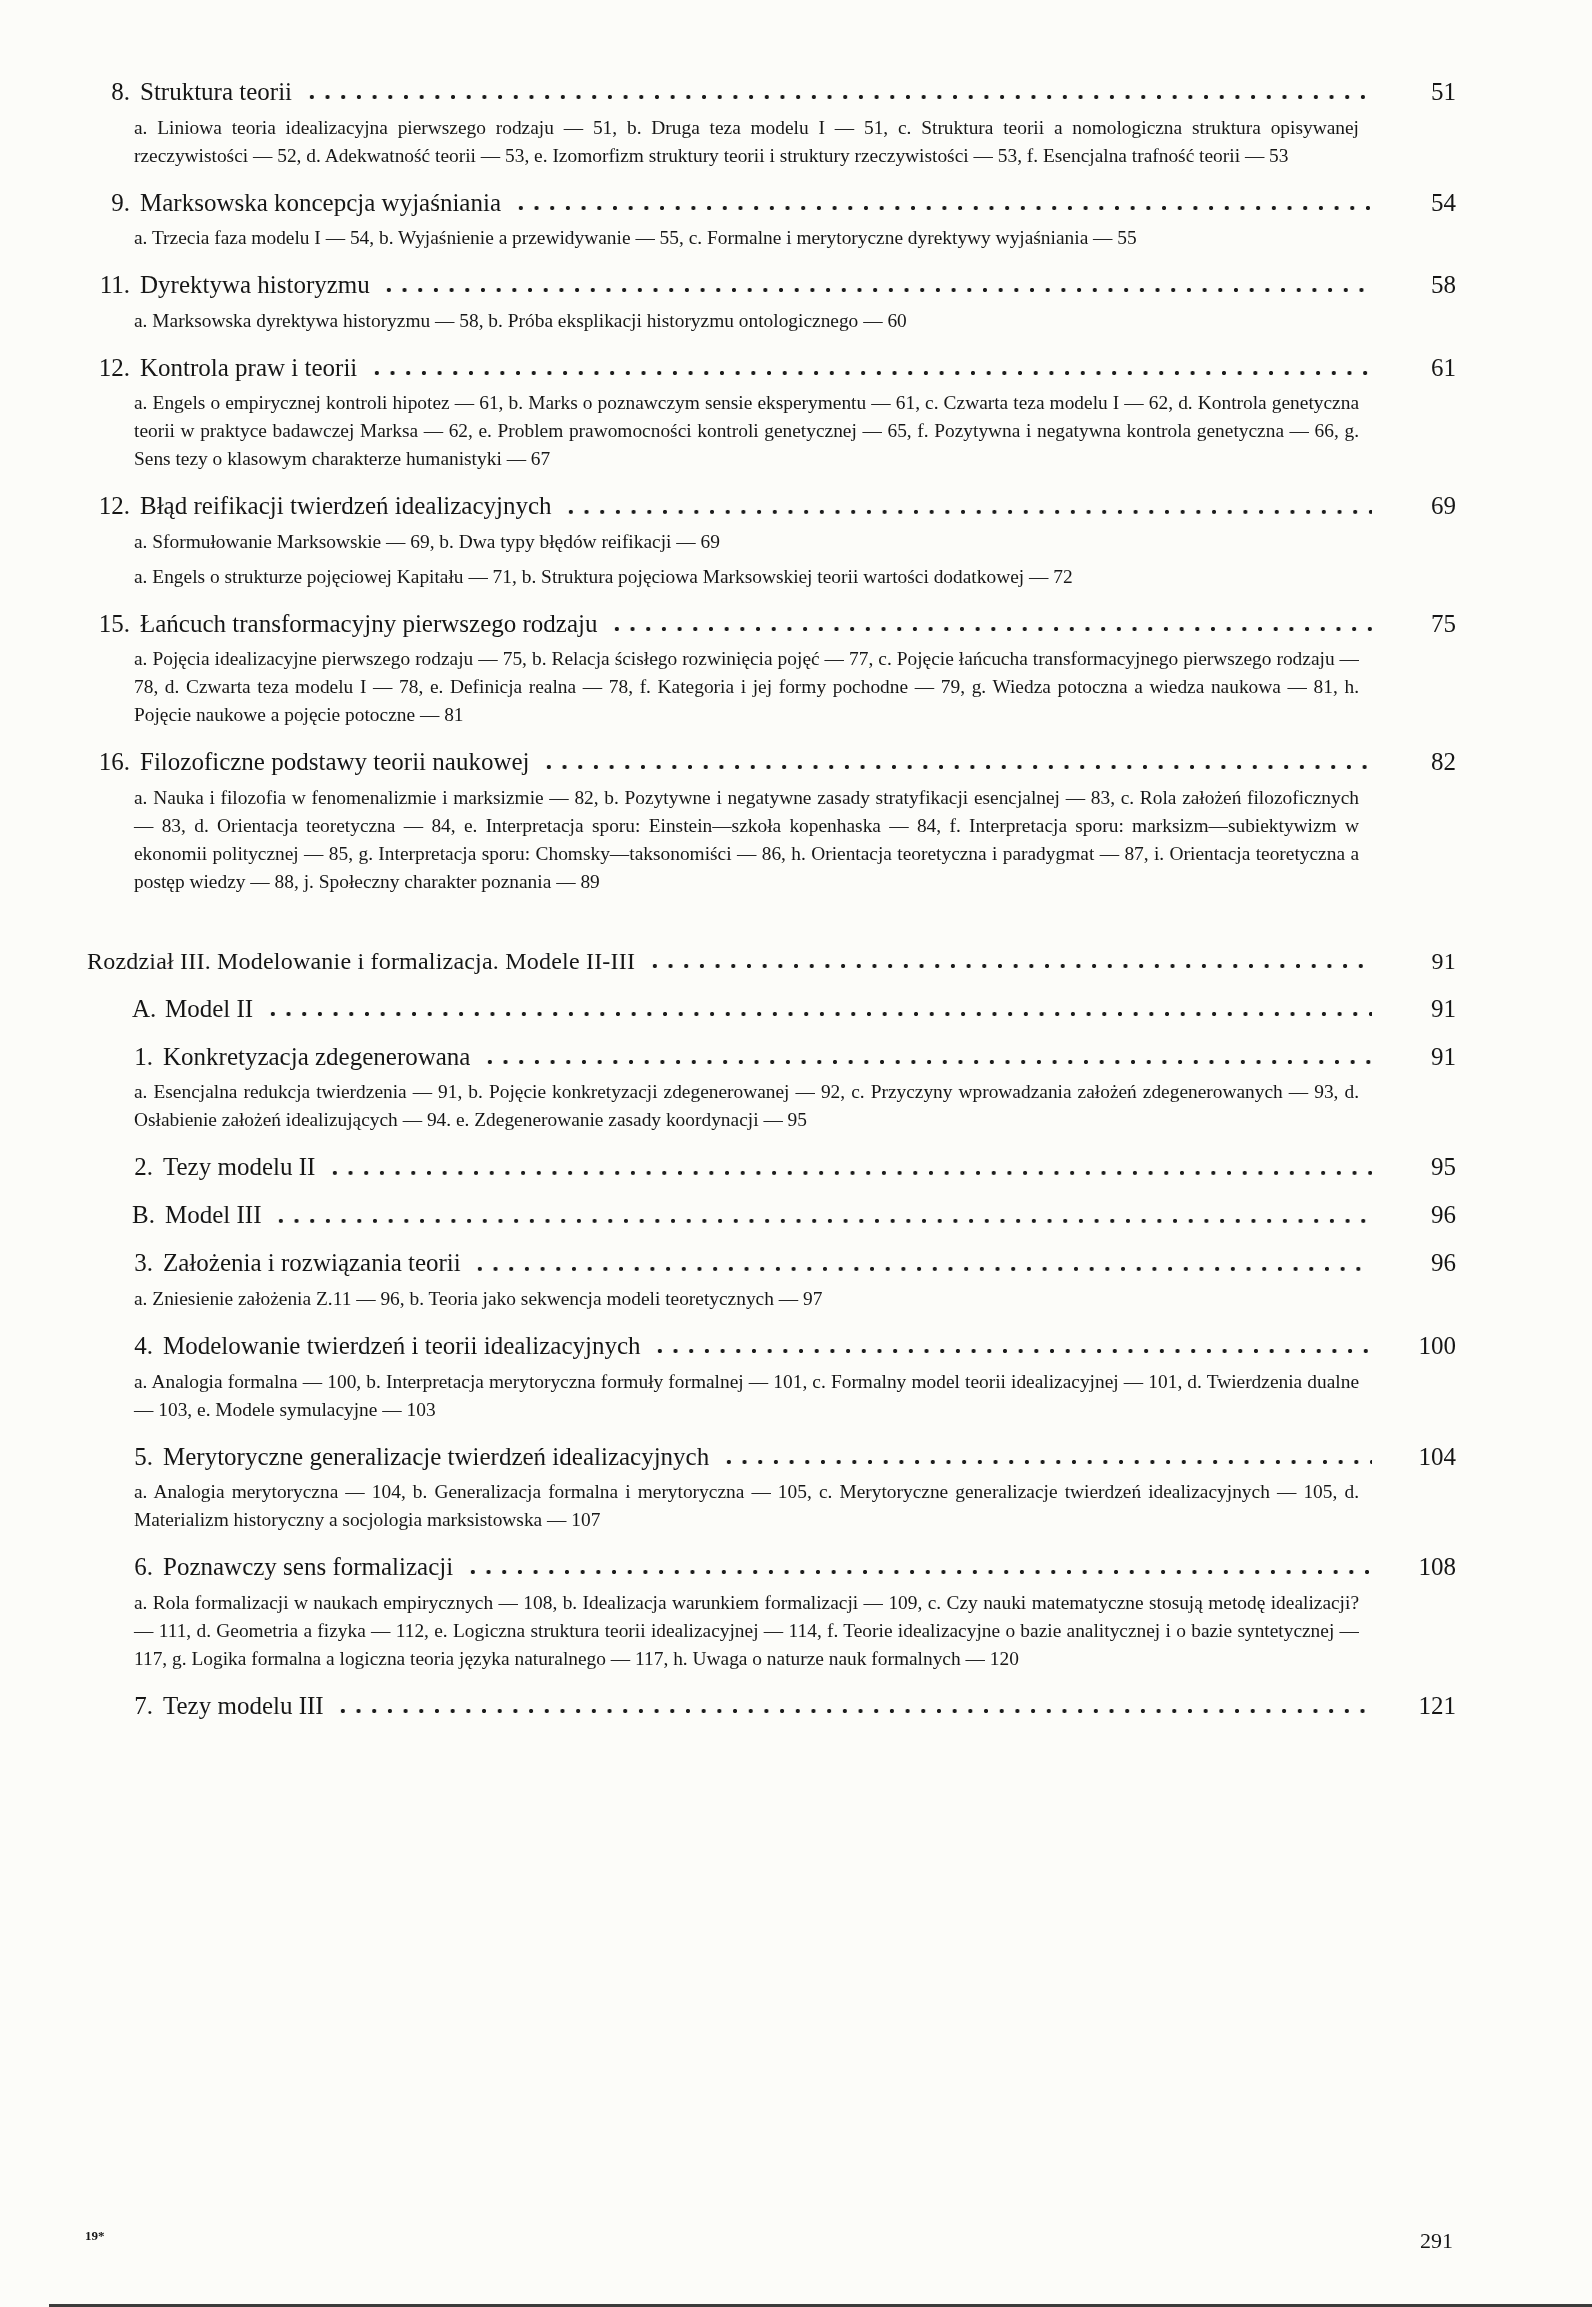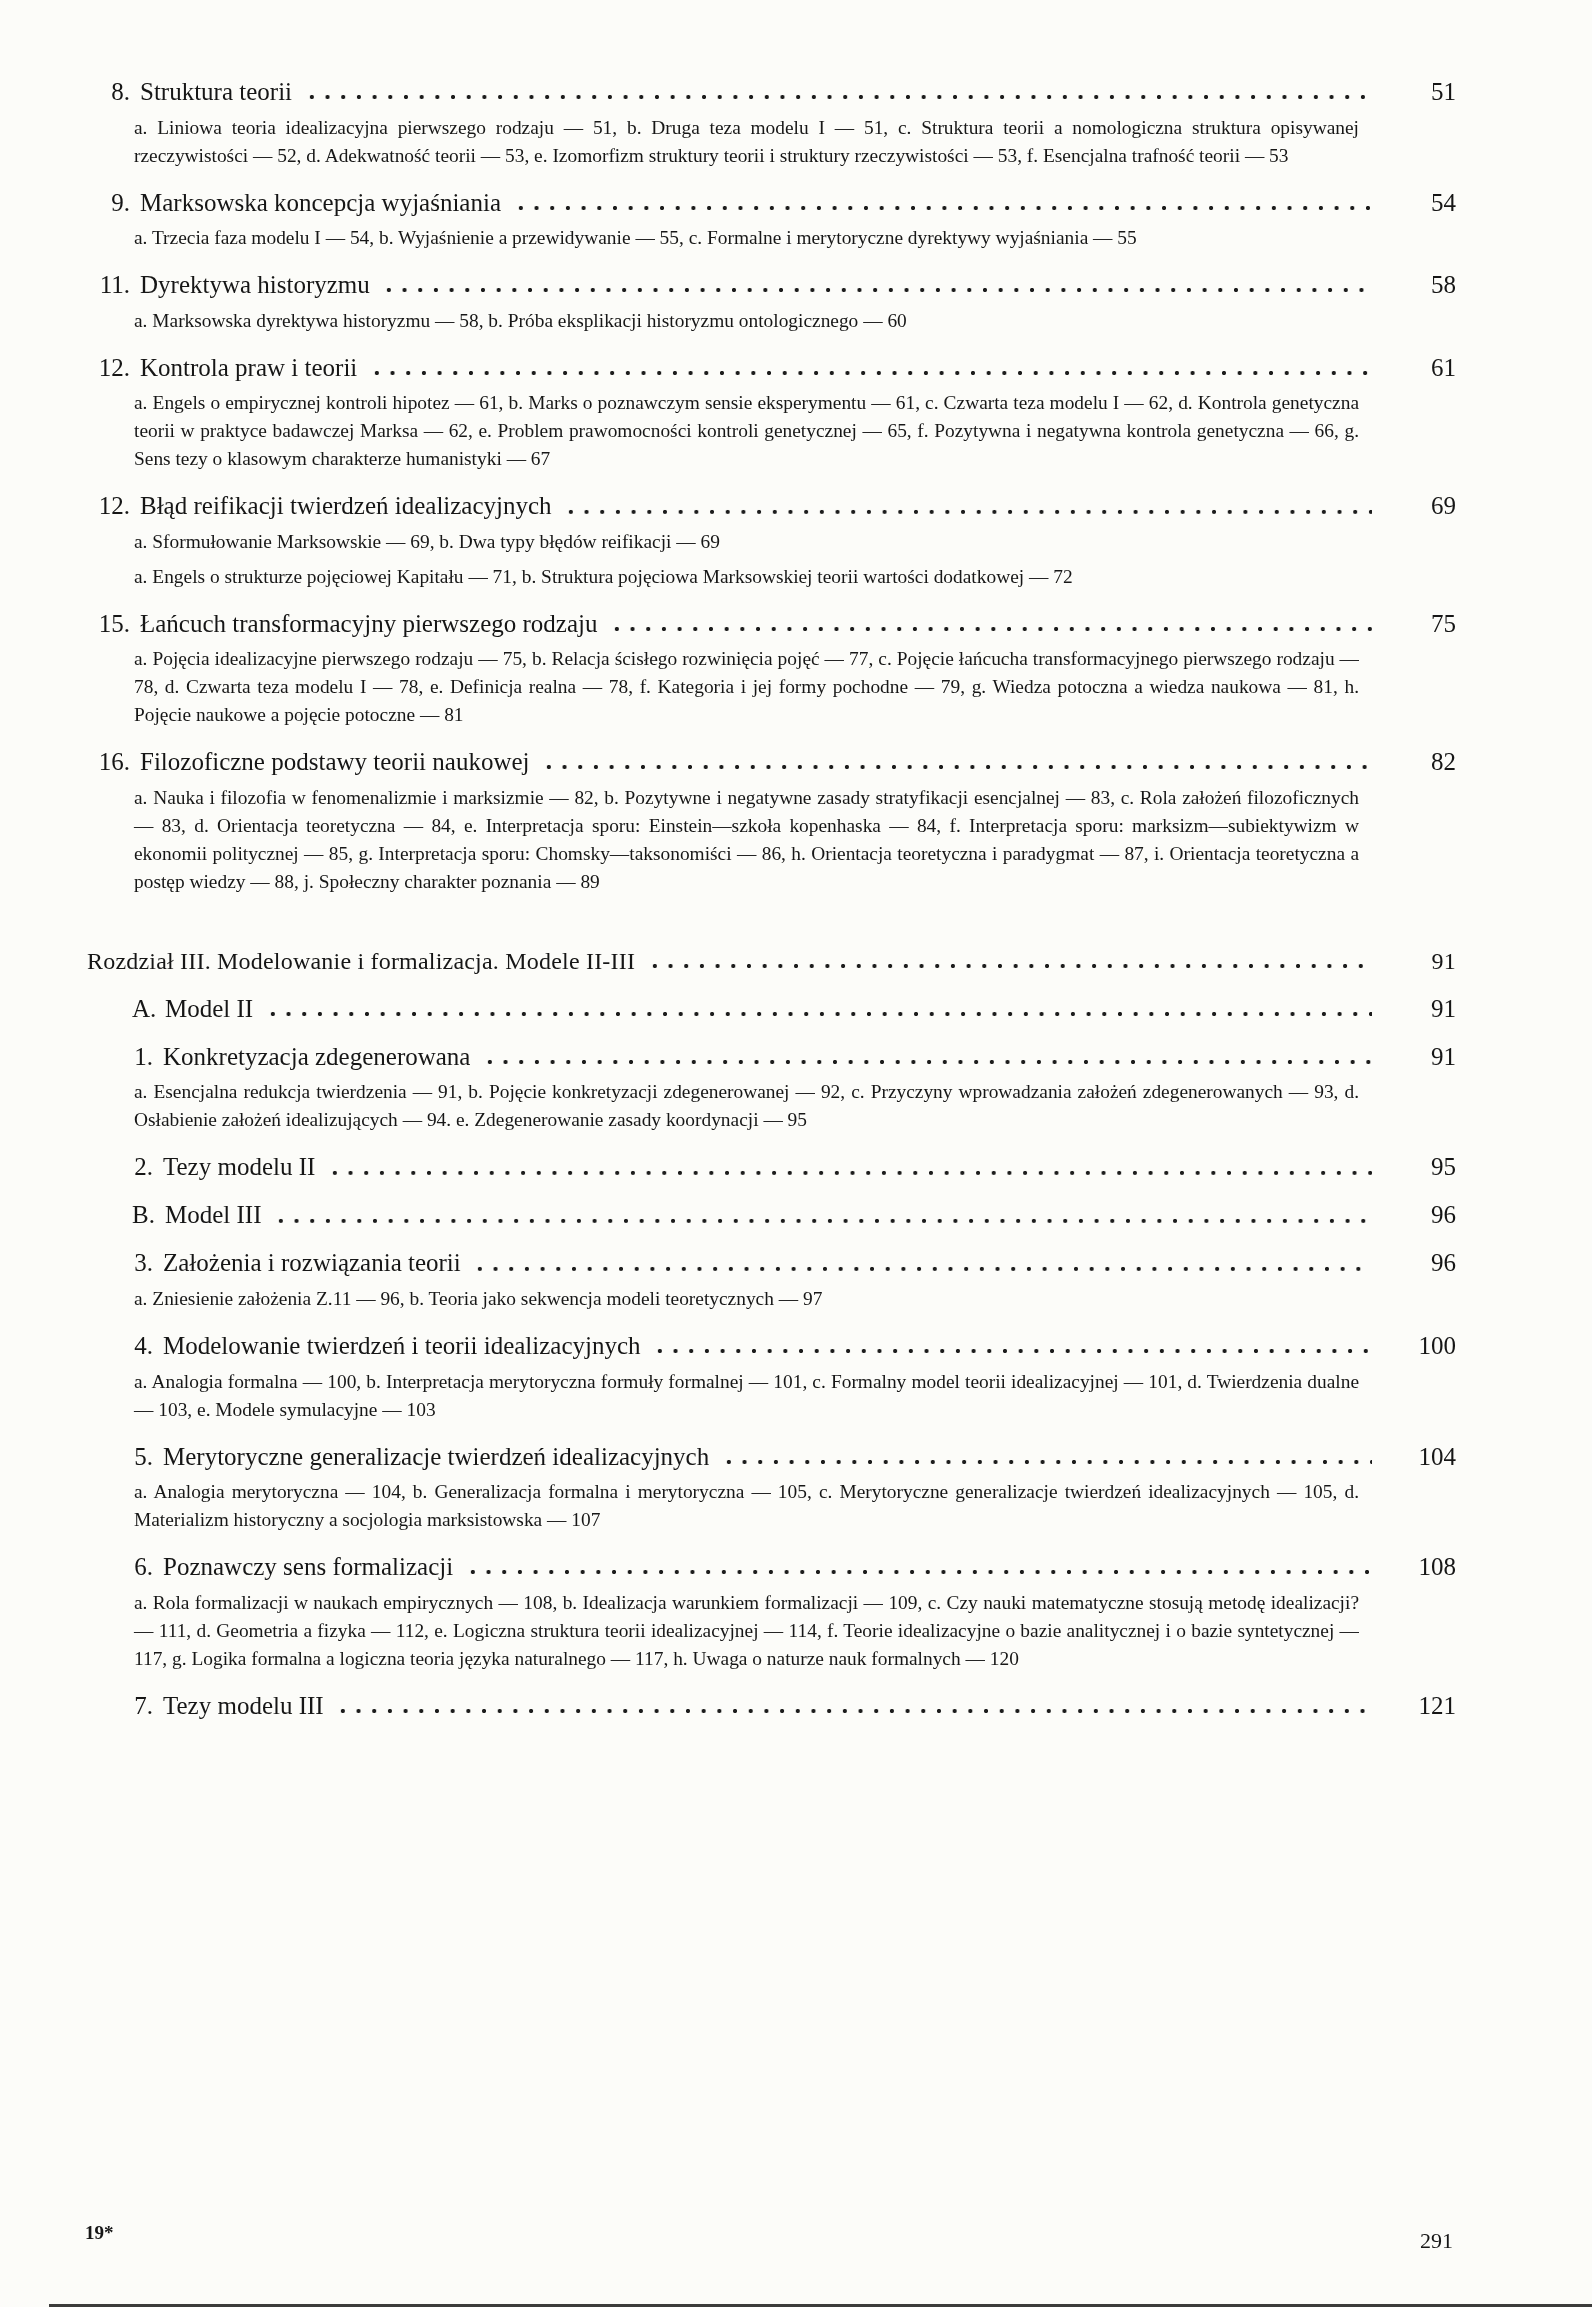--- a/index.html
+++ b/index.html
@@ -70,21 +70,21 @@
     font-size: 19.4px;
     line-height: 28px;
     text-align: justify;
     color: #171717;
   }
 
   .footer-left {
     position: absolute;
     left: 85px;
     bottom: 63px;
-    font-size: 19px;
+    font-size: 13px;
     font-weight: bold;
   }
   .footer-right {
     position: absolute;
     right: 139px;
     bottom: 53px;
     font-size: 22px;
   }
   .scan-edge {
     position: absolute;

